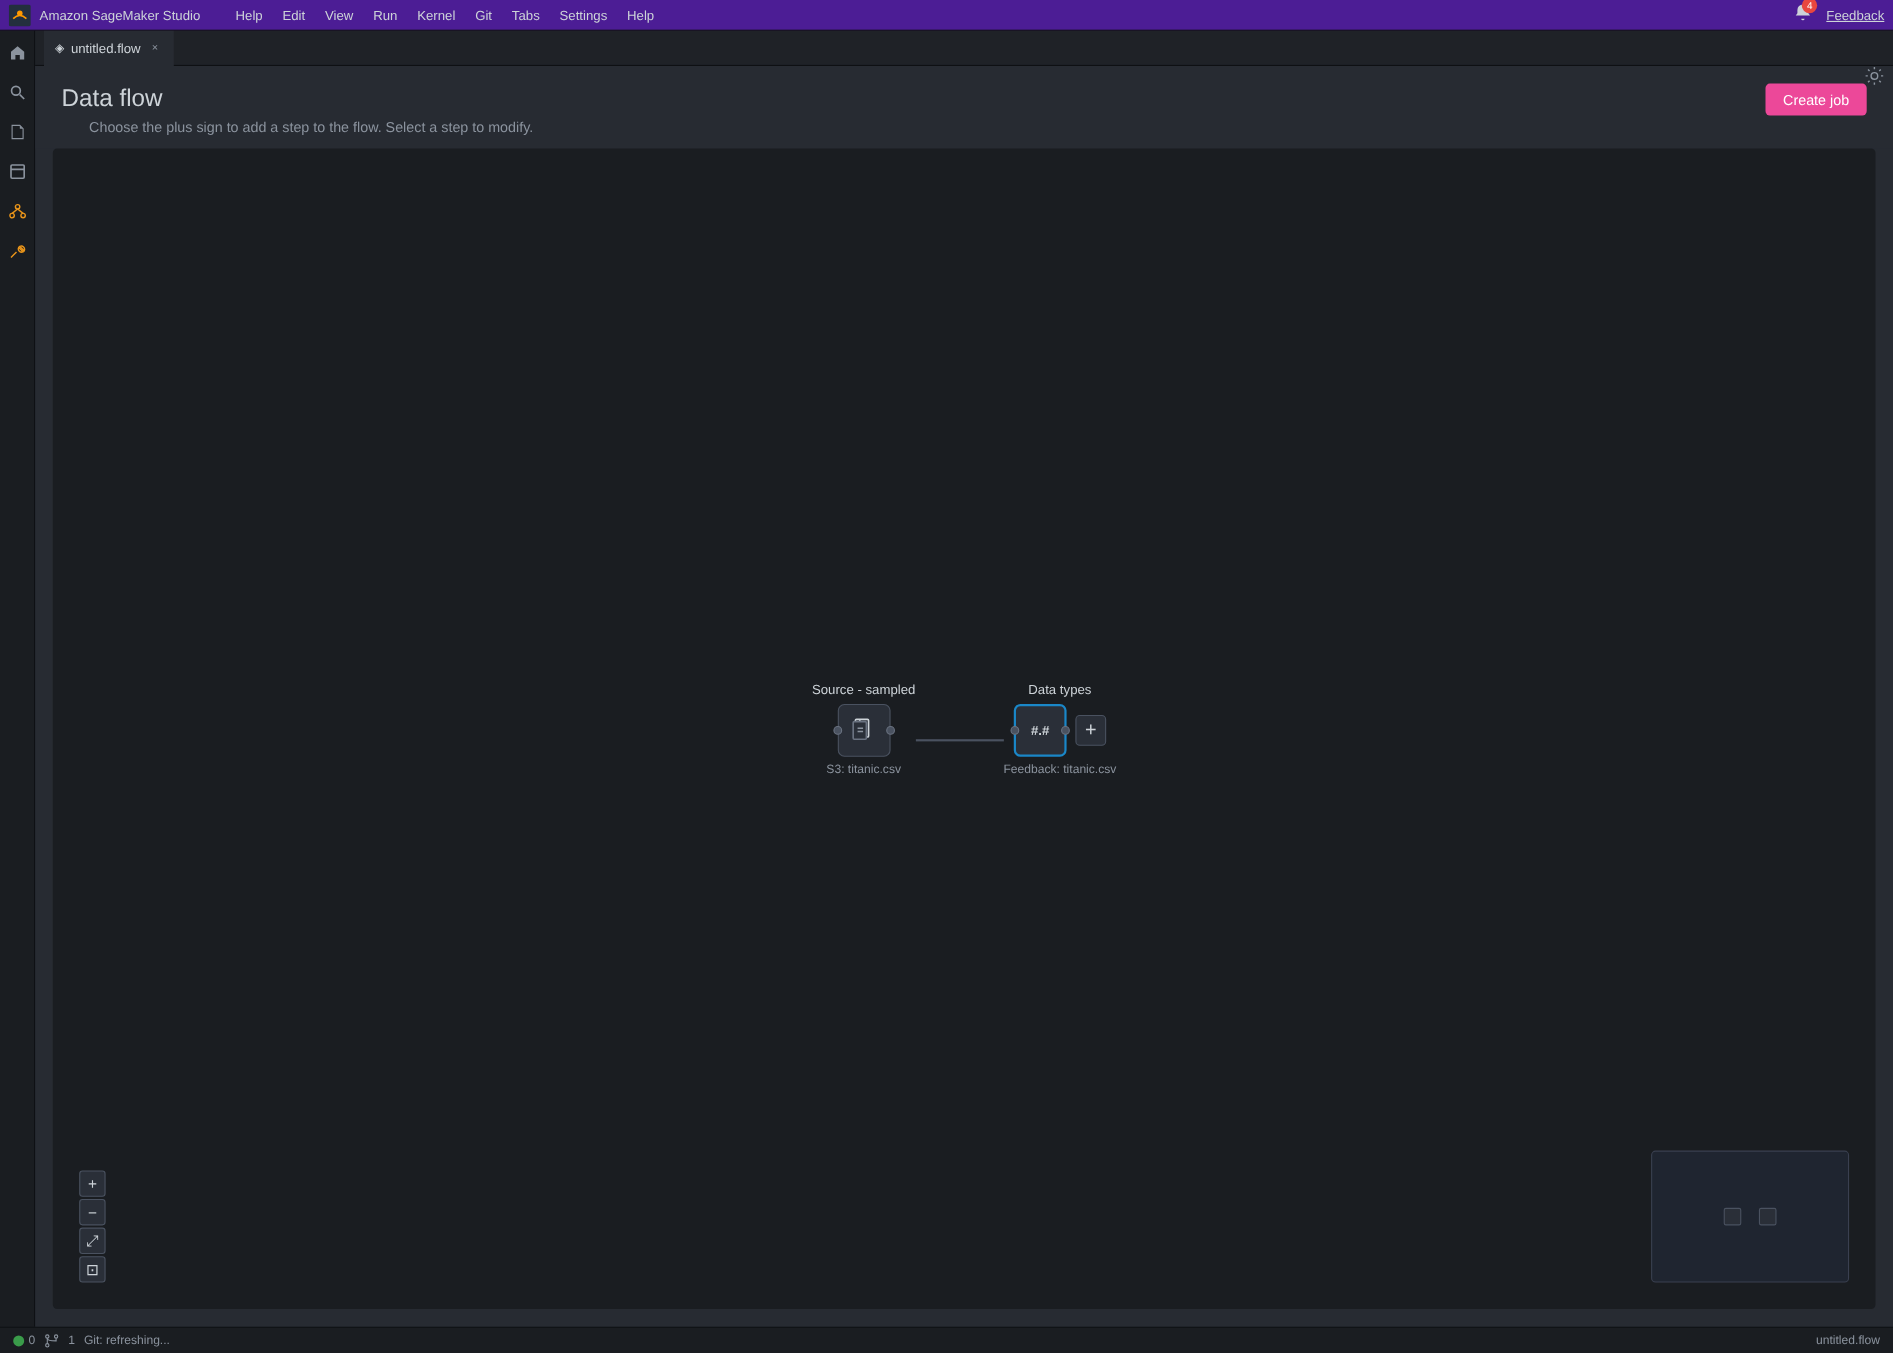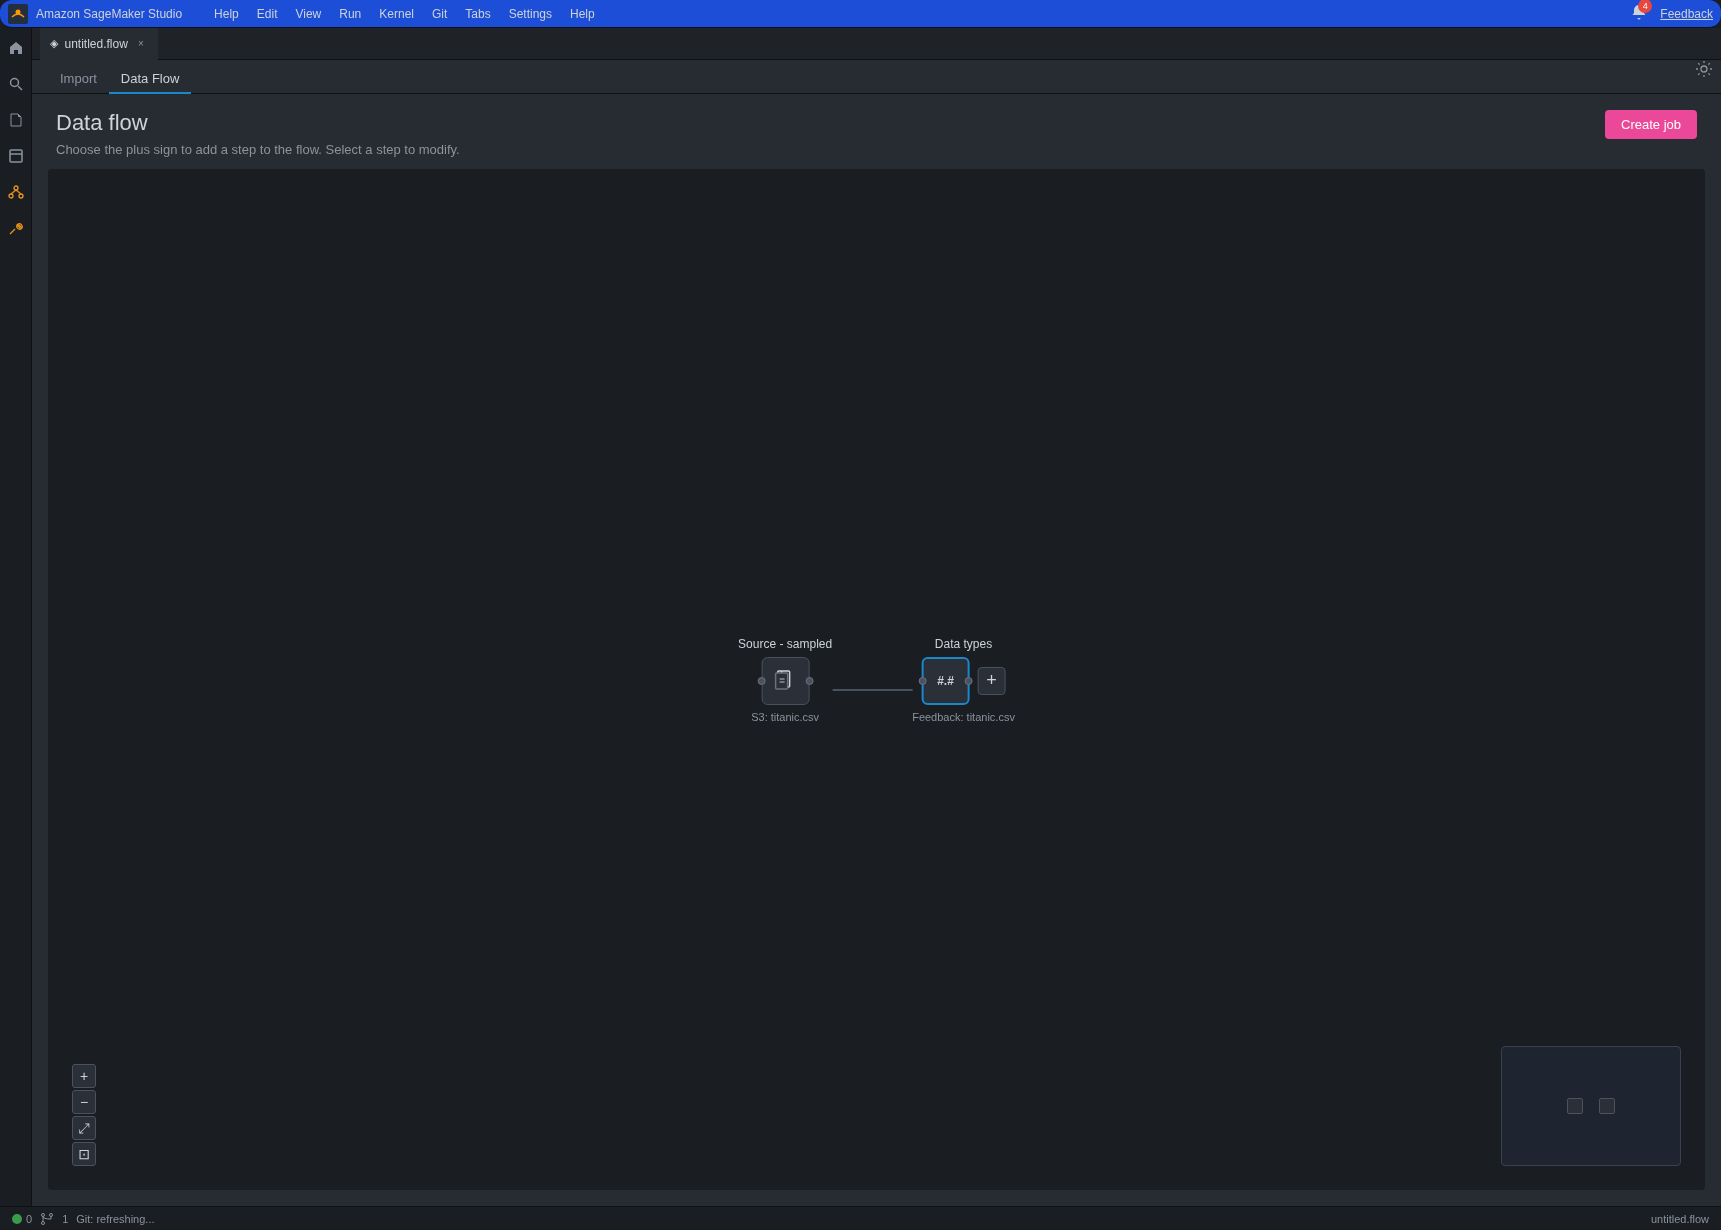--- a/index.html
+++ b/index.html
@@ -8,27 +8,26 @@
       height: 1230px;
       background: #1a1d21;
       font-family: -apple-system, BlinkMacSystemFont, 'Segoe UI', sans-serif;
       color: #cdd3d8;
       overflow: hidden;
     }
 
     
     #titlebar {
       height: 28px;
-      background: #1d4ed8;
+      background: #4c1d95;
       display: flex;
       align-items: center;
       justify-content: space-between;
       padding: 0 8px;
       border-bottom: 1px solid #0e1013;
-      border-radius: 12px;
     }
     #titlebar-left {
       display: flex;
       align-items: center;
       gap: 8px;
     }
     #app-logo {
       width: 20px;
       height: 20px;
     }
@@ -196,20 +195,21 @@
     }
     #page-title {
       font-size: 22px;
       font-weight: 400;
       color: #cdd3d8;
       margin-bottom: 6px;
     }
     #page-subtitle {
       font-size: 13px;
       color: #8b939e;
+      margin-left: 25px;
     }
     #create-job-btn {
       background: #ec4899;
       color: #fff;
       border: none;
       padding: 7px 16px;
       border-radius: 4px;
       font-size: 13px;
       cursor: pointer;
       white-space: nowrap;
@@ -462,24 +462,20 @@
   <div id="content">
 
     <div id="tabbar">
       <div class="tab active">
         <span class="tab-icon">◈</span>
         <span>untitled.flow</span>
         <span class="tab-close">×</span>
       </div>
     </div>
 
-    <div id="subtabbar">
-      <div class="subtab">Import</div>
-      <div class="subtab active">Data Flow</div>
-    </div>
 
     <div id="page-content">
 
       <div id="page-header">
         <div>
           <div id="page-title">Data flow</div>
           <div id="page-subtitle">Choose the plus sign to add a step to the flow. Select a step to modify.</div>
         </div>
         <button id="create-job-btn">Create job</button>
       </div>

